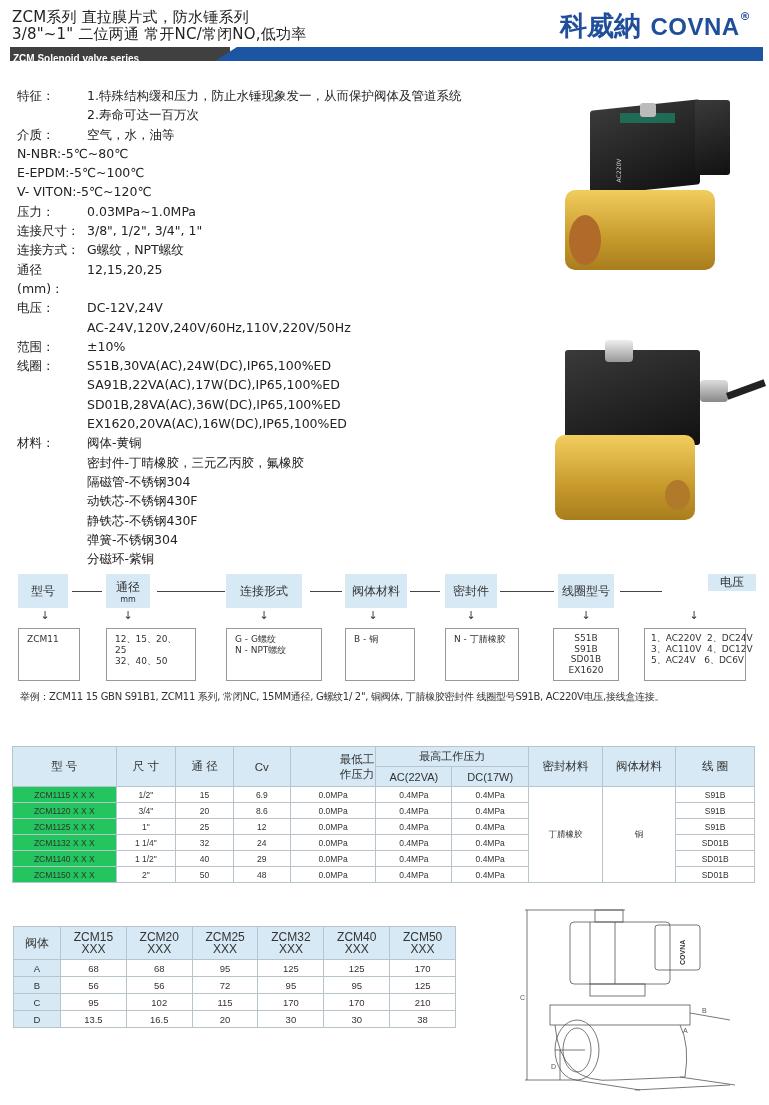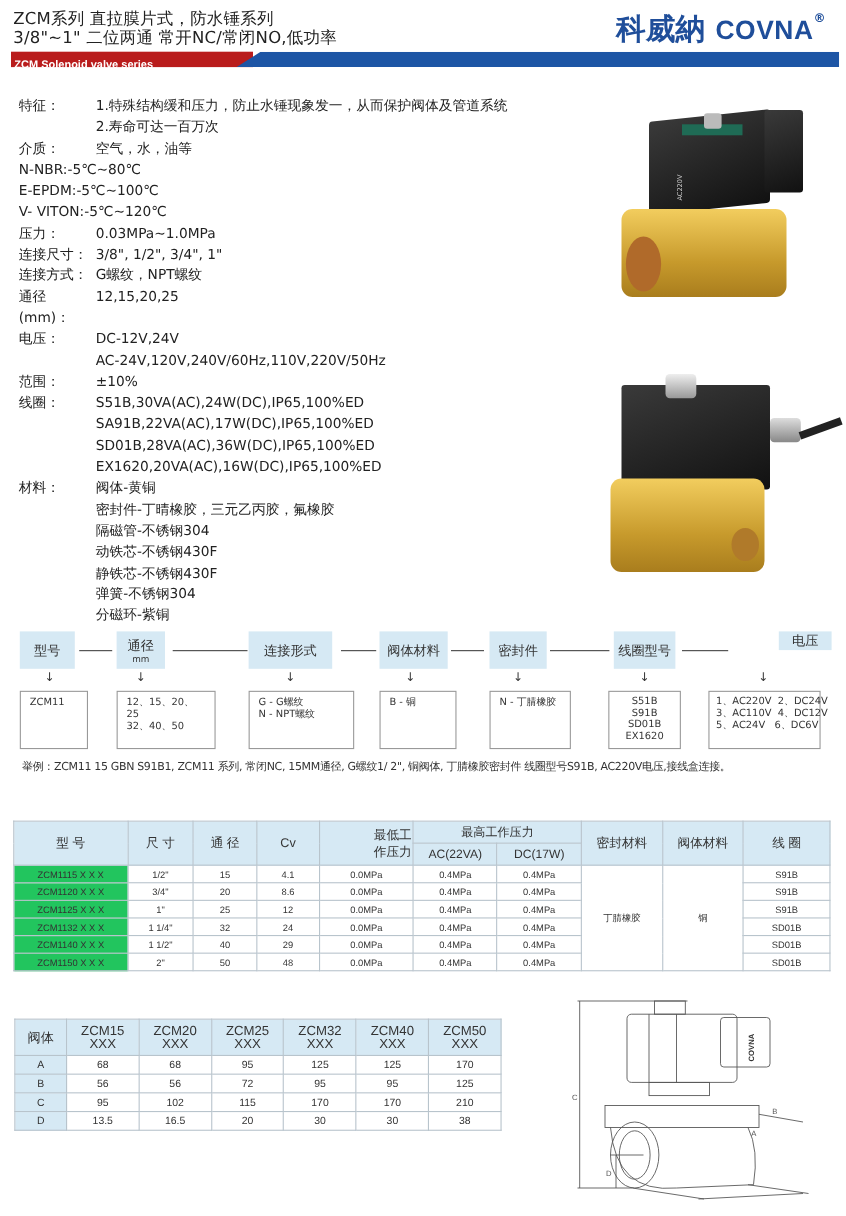--- a/index.html
+++ b/index.html
@@ -5,21 +5,21 @@
   * { box-sizing: border-box; margin: 0; padding: 0; }
   body { width: 769px; height: 1105px; background: #ffffff; font-family: "DejaVu Sans", "Liberation Sans", sans-serif; color: #222; position: relative; overflow: hidden; }
   .abs { position: absolute; }
 
   
   .title1 { left: 12px; top: 8px; font-size: 15px; color: #222; letter-spacing: 0.2px; }
   .title2 { left: 12px; top: 25px; font-size: 15px; color: #222; letter-spacing: 0.2px; }
   .brand { left: 560px; top: 8px; font-size: 27px; font-weight: bold; color: #1f4e9a; white-space: nowrap; }
   .brand .en { font-family: "Liberation Sans", sans-serif; font-size: 24px; font-weight: 900; letter-spacing: 0.5px; }
   .brand sup { font-size: 11px; vertical-align: top; position: relative; top: 2px; }
-  .bar-grey { left: 10px; top: 47px; width: 220px; height: 14px; background: #b91c1c; }
+  .bar-grey { left: 10px; top: 47px; width: 220px; height: 14px; background: #404040; }
   .bar-grey span { font-family: "Liberation Sans", sans-serif; font-size: 10px; color: #fff; font-weight: bold; padding-left: 3px; line-height: 14px; }
   .bar-blue { left: 215px; top: 47px; width: 548px; height: 14px; background: #1d55a5; clip-path: polygon(4% 0, 100% 0, 100% 100%, 0 100%); }
 
   
   .specs { left: 17px; top: 86px; font-size: 12.5px; line-height: 19.3px; color: #222; }
   .spec-row { display: flex; }
   .spec-label { width: 70px; flex-shrink: 0; }
   .spec-vals div { white-space: nowrap; }
 
   
@@ -240,21 +240,21 @@
     <tr>
       <th class="small" style="width:76px;">AC(22VA)</th>
       <th class="small" style="width:77px;">DC(17W)</th>
     </tr>
   </thead>
   <tbody>
     <tr>
       <td class="model">ZCM1115 X X X</td>
         <td>1/2"</td>
         <td>15</td>
-        <td>4.1</td>
+        <td>6.9</td>
         <td>0.0MPa</td>
         <td>0.4MPa</td>
         <td>0.4MPa</td>
       <td rowspan="6">丁腈橡胶</td>
       <td rowspan="6">铜</td>
       <td>S91B</td>
     </tr>
     <tr>
       <td class="model">ZCM1120 X X X</td>
         <td>3/4"</td>

